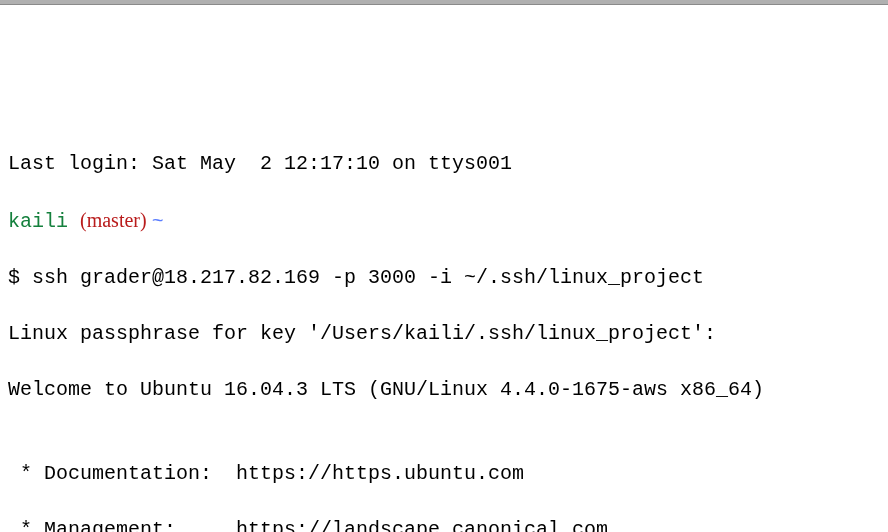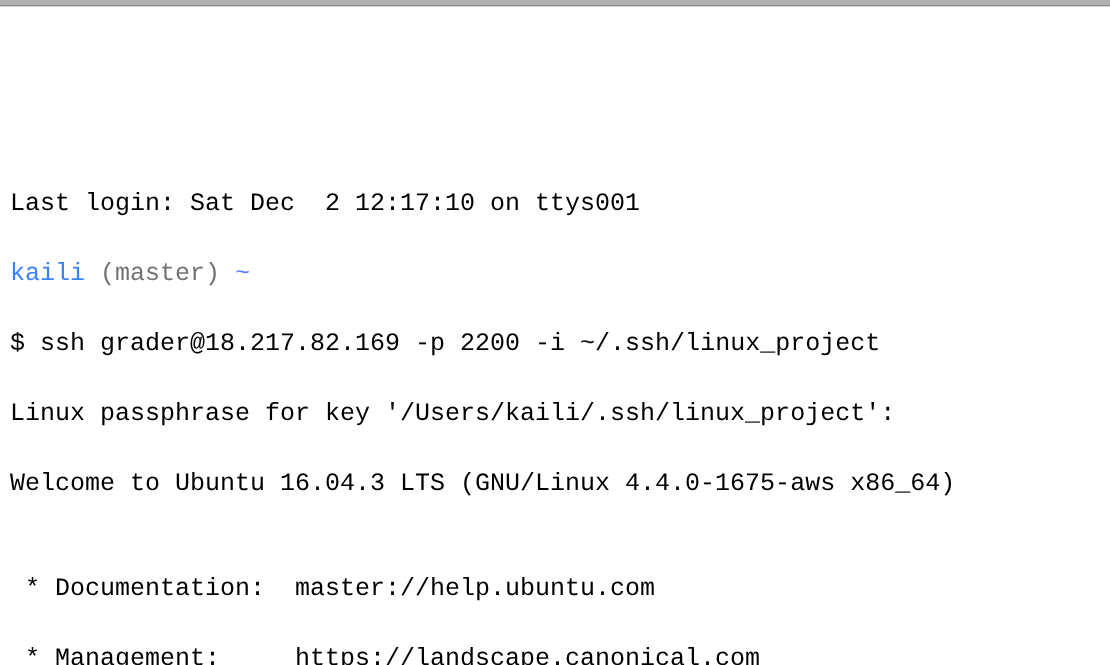--- a/index.html
+++ b/index.html
@@ -23,37 +23,37 @@
   .topbar {
     position: absolute;
     top: 0;
     left: 0;
     right: 0;
     height: 4px;
     background: #b0b0b0;
     border-bottom: 1px solid #8a8a8a;
   }
   .line { display: block; }
-  .pink   { color: #3b82f6; }
-  .teal   { color: #737373; }
+  .pink   { color: #15803d; }
+  .teal   { color: #b91c1c; font-family: Liberation Serif, serif; }
   .blue   { color: #5a7dff; }
 </style>
 </head>
 <body>
 <div class="topbar"></div>
 
 
 
-<span class="line">Last login: Sat Dec  2 12:17:10 on ttys001</span>
+<span class="line">Last login: Sat May  2 12:17:10 on ttys001</span>
 <span class="line"><span class="pink">kaili </span><span class="teal">(master) </span><span class="blue">~</span></span>
-<span class="line"><span>$ </span><span>ssh grader@18.217.82.169 -p 2200 -i ~/.ssh/linux_project</span></span>
+<span class="line"><span>$ </span><span>ssh grader@18.217.82.169 -p 3000 -i ~/.ssh/linux_project</span></span>
 <span class="line">Linux passphrase for key '/Users/kaili/.ssh/linux_project':</span>
 <span class="line">Welcome to Ubuntu 16.04.3 LTS (GNU/Linux 4.4.0-1675-aws x86_64)</span>
 <span class="line"></span>
-<span class="line"> * Documentation:  master://help.ubuntu.com</span>
+<span class="line"> * Documentation:  https://https.ubuntu.com</span>
 <span class="line"> * Management:     https://landscape.canonical.com</span>
 
 <span class="line"></span>
 
 
 <span class="line"></span>
 
 
 <span class="line"></span>
 <span class="line"></span>

